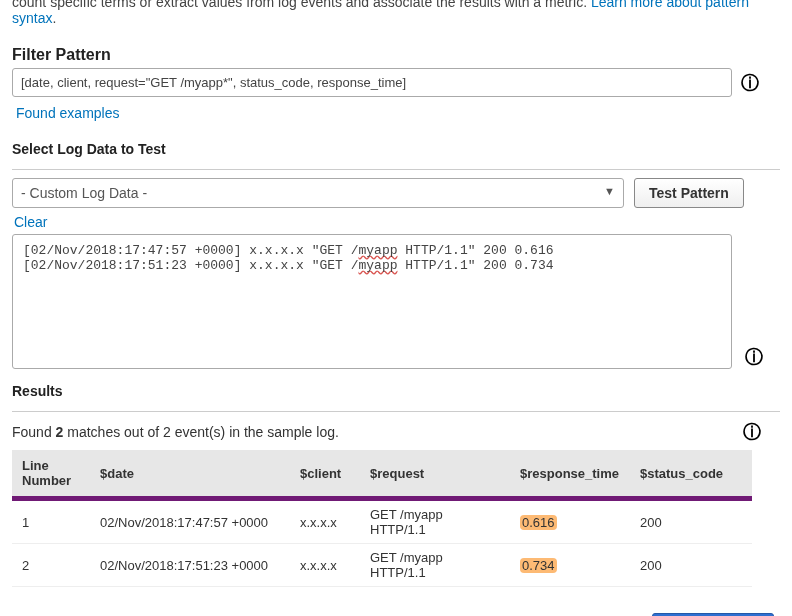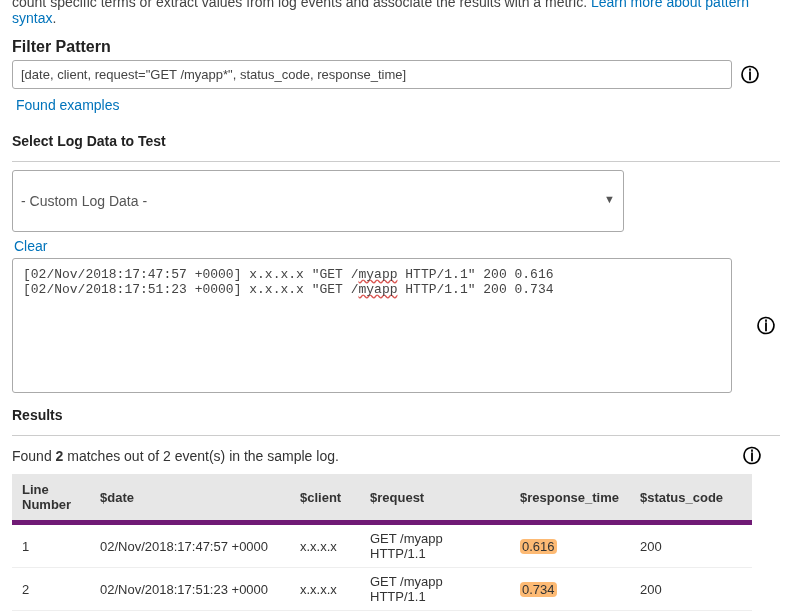--- a/index.html
+++ b/index.html
@@ -1,35 +1,35 @@
 <!DOCTYPE html>
 <html><head>
 <meta charset="utf-8">
 <style>
   * { box-sizing: border-box; margin: 0; padding: 0; }
   body { font-family: "Helvetica Neue", Helvetica, Arial, sans-serif; font-size: 14px; color: #333; background: #fff; width: 792px; padding: 0 12px; }
   .intro-cut { color: #444; font-size: 14px; margin-bottom: 4px; position: relative; top: -6px; }
   a.link { color: #0073bb; text-decoration: none; }
-  .section-label { font-weight: 700; font-size: 16px; color: #222; margin: 6px 0 4px; }
+  .section-label { font-weight: 700; font-size: 16px; color: #222; margin: 14px 0 4px; }
   .section-header { font-weight: 700; font-size: 14px; color: #222; border-bottom: 1px solid #ccc; padding-bottom: 12px; margin: 14px 0 8px; }
   .hl { background: #fdba74; display: inline-block; border-radius: 4px; padding: 0 2px; }
   .row { display: flex; align-items: center; gap: 8px; }
   .filter-wrap { position: relative; }
   .filter-input { width: 720px; border: 1px solid #aaa; border-radius: 3px; padding: 6px 8px; font-size: 13px; color: #444; background: #fff; position: relative; }
   .filter-hl { position: absolute; left: 3px; top: 2px; height: 26px; background: #fff200; border-radius: 6px; z-index: 0; }
   .filter-text { position: relative; z-index: 1; font-family: Arial, sans-serif; }
   .info-icon { font-weight: 700; color: #000; font-size: 18px; width: 20px; text-align: center; cursor: default; }
   .show-examples { margin: 8px 4px 6px; display: inline-block; color: #0073bb; font-size: 14px; }
   .select-row { display: flex; align-items: center; gap: 10px; }
-  .select-box { flex: 1; border: 1px solid #aaa; border-radius: 3px; padding: 22px 8px; font-size: 14px; color: #555; background: #fff; display: flex; justify-content: space-between; align-items: flex-start; max-width: 612px; }
+  .select-box { flex: 1; border: 1px solid #aaa; border-radius: 3px; padding: 6px 8px; font-size: 14px; color: #555; background: #fff; display: flex; justify-content: space-between; align-items: flex-start; max-width: 612px; }
   .caret { font-size: 11px; color: #555; }
   .btn { border: 1px solid #888; border-radius: 3px; padding: 6px 14px; font-size: 14px; background: linear-gradient(#fff,#efefef); cursor: pointer; font-weight: 700; color: #333; }
   .btn.primary { background: #2f6fd1; border-color: #2559a8; color: #fff; }
   .clear-link { color: #0073bb; font-size: 14px; margin: 6px 2px 4px; display: inline-block; }
-  .log-box-row { display: flex; align-items: center; gap: 24px; }
+  .log-box-row { display: flex; align-items: flex-end; gap: 12px; }
   .log-box { flex: 1; max-width: 720px; height: 135px; border: 1px solid #aaa; border-radius: 3px; padding: 8px 10px; font-family: "Courier New", Courier, monospace; font-size: 13px; color: #444; background: #fff; white-space: pre; overflow: auto; }
   .spell { text-decoration: underline wavy #d9534f; text-decoration-skip-ink: none; }
   .results-summary { font-size: 14px; color: #333; margin: 8px 0 6px; display:flex; justify-content: space-between; align-items:center; max-width: 750px;}
   table.results { width: 740px; border-collapse: collapse; font-size: 13px; }
   table.results th { background: #e7e7e7; text-align: left; font-weight: 700; padding: 8px 10px; border-bottom: 5px solid #701a75; color: #333; }
   table.results td { padding: 6px 10px; border-bottom: 1px solid #eee; }
   .footer-row { display: flex; justify-content: flex-end; gap: 14px; align-items: center; margin: 26px 6px 8px; }
   .cancel-link { color: #0073bb; font-size: 14px; }
 </style>
 </head>
@@ -53,20 +53,21 @@
   <span class="info-icon">ⓘ</span>
 </div>
 <a href="#" class="link show-examples">Found examples</a>
 
 <div class="section-header">Select Log Data to Test</div>
 <div class="select-row">
   <div class="select-box">
     <span>- Custom Log Data -</span>
     <span class="caret">▼</span>
   </div>
+  <button class="btn">Test Pattern</button>
 </div>
 <a href="#" class="link clear-link">Clear</a>
 
 <div class="log-box-row">
   <div class="log-box"><span><span>[02/Nov/2018:17:47:57 +0000]</span> <span>x.x.x.x</span> <span>"GET /</span><span class="spell">myapp</span><span> HTTP/1.1" 200 0.616</span></span>
 <span><span>[02/Nov/2018:17:51:23 +0000]</span> <span>x.x.x.x</span> <span>"GET /</span><span class="spell">myapp</span><span> HTTP/1.1" 200 0.734</span></span></div>
   <span class="info-icon">ⓘ</span>
 </div>
 
 <div class="section-header">Results</div>

